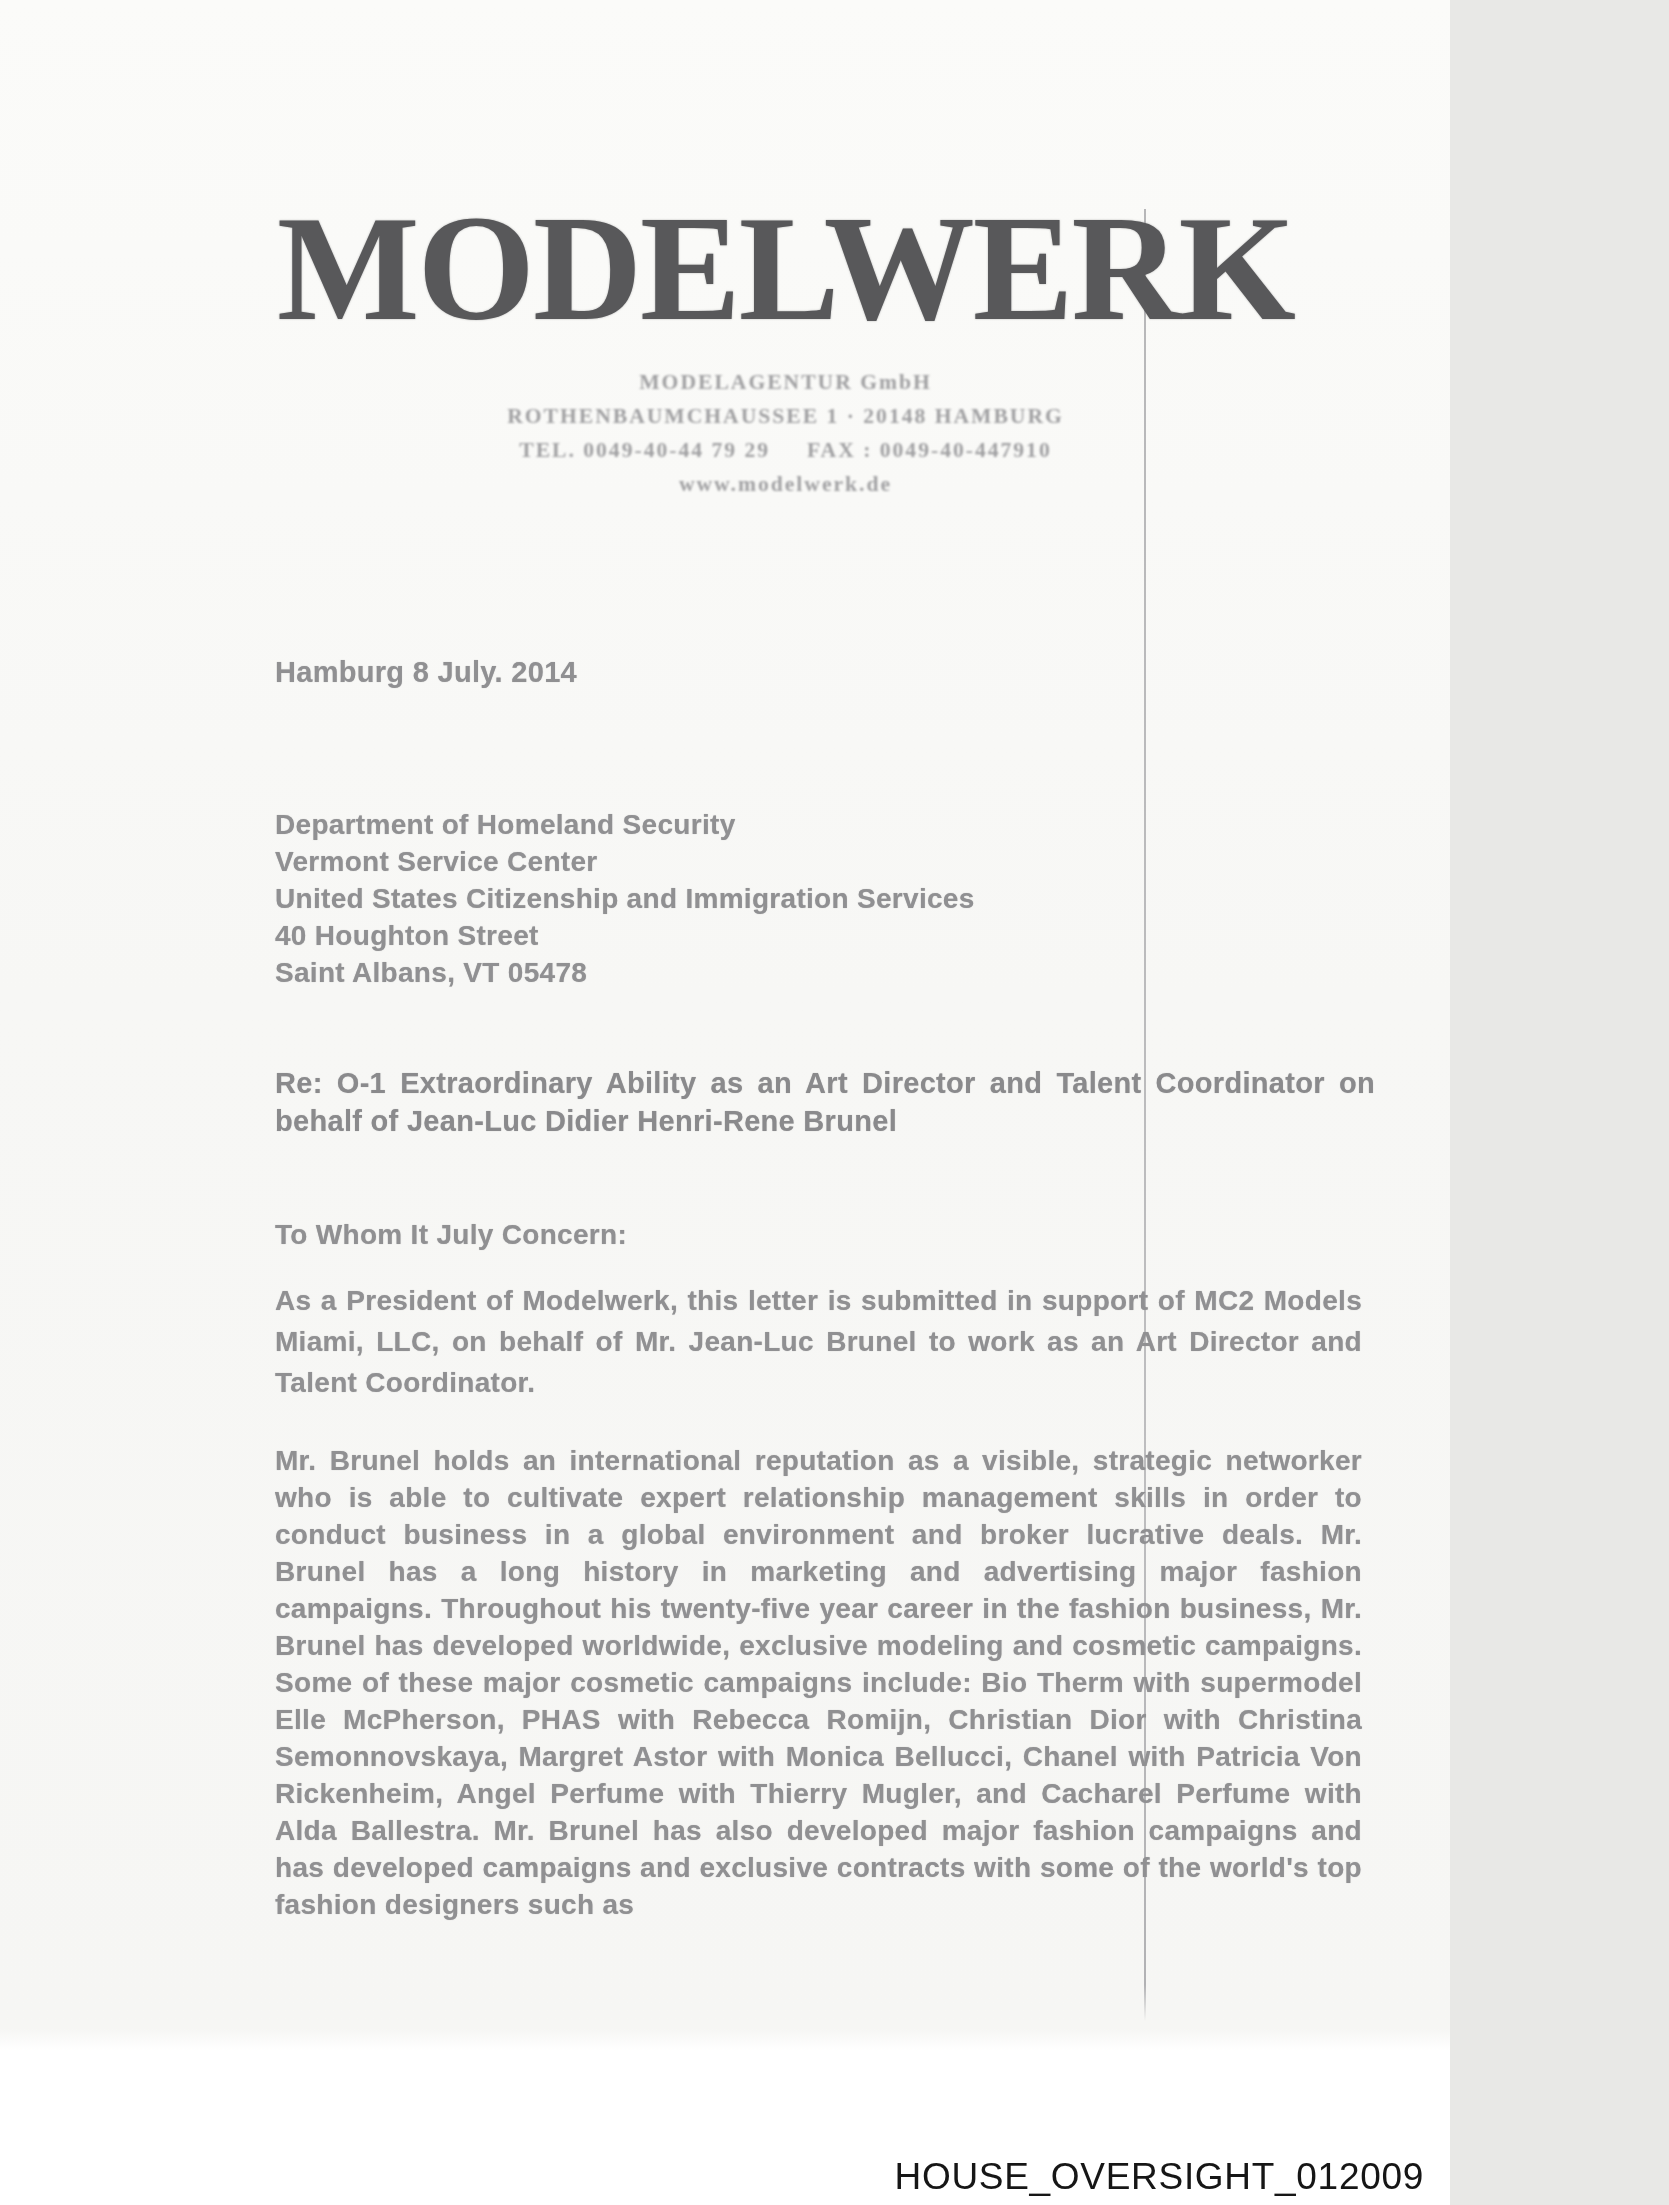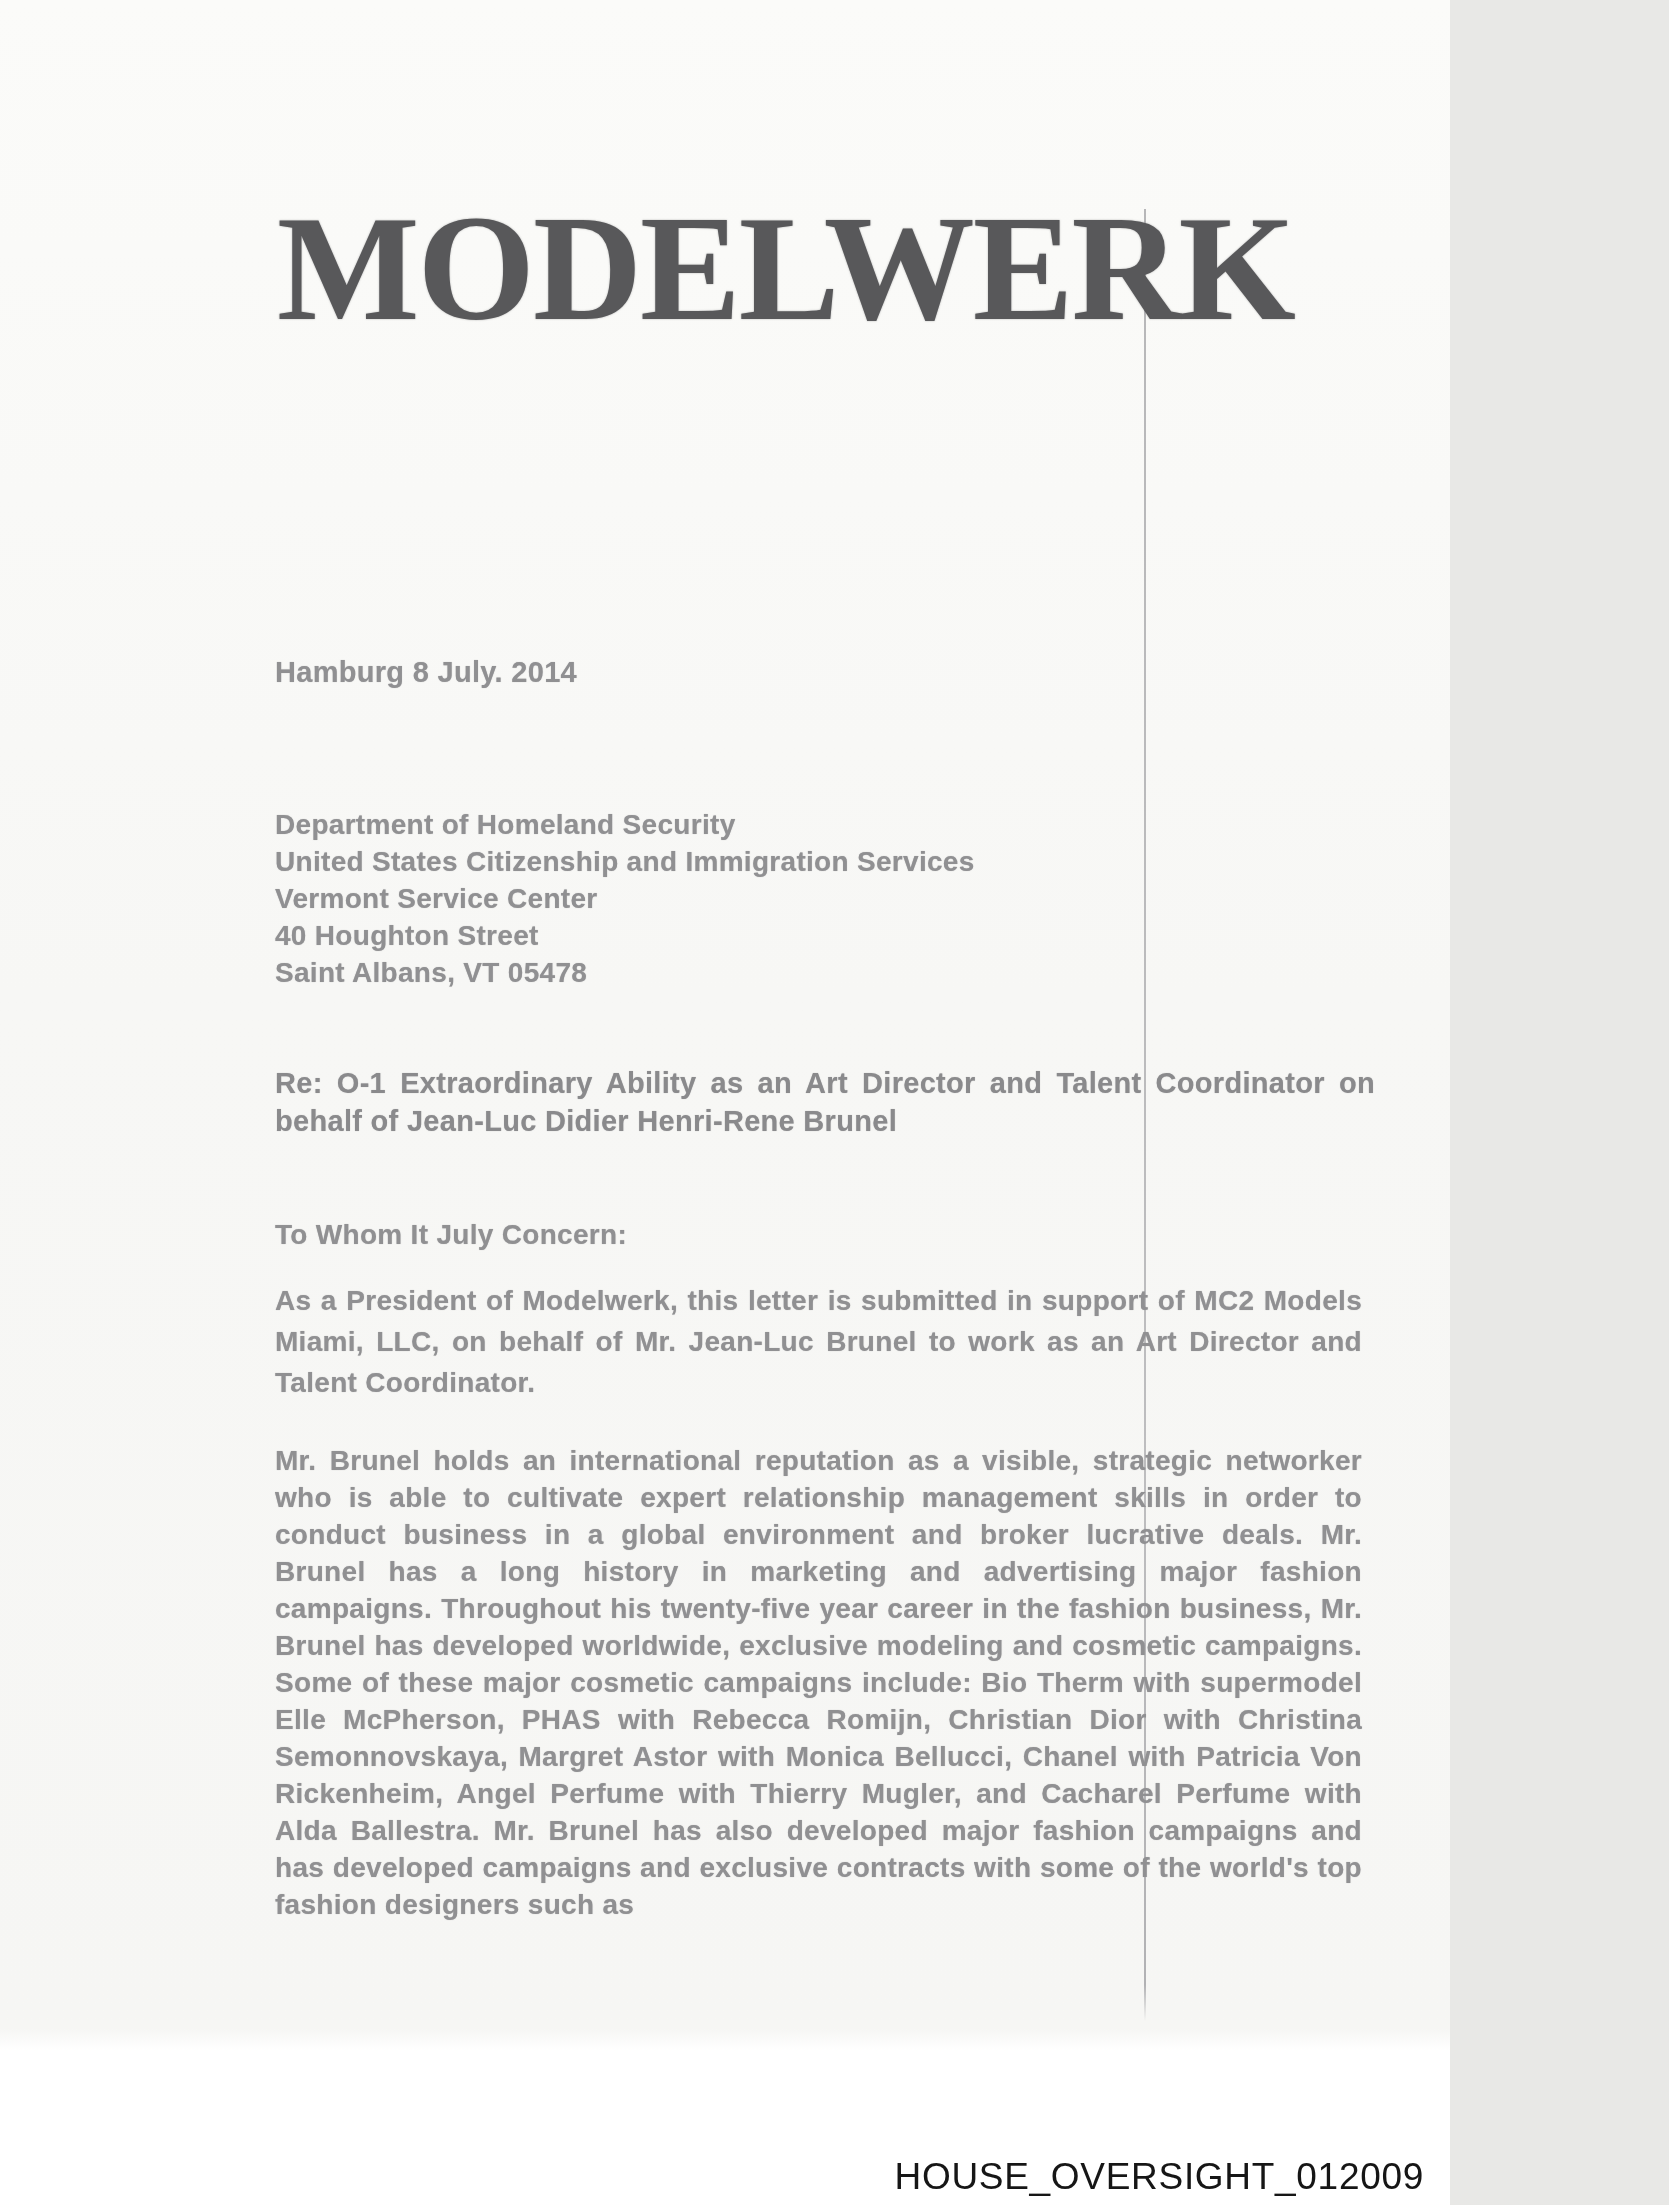--- a/index.html
+++ b/index.html
@@ -145,27 +145,33 @@
 </style>
 </head>
 <body>
 
 <div class="page">
 
   <div class="scan-line"></div>
 
   <div class="logo">MODELWERK</div>
 
+  <div class="lh-lines">
+    <div class="lh-line">MODELAGENTUR GmbH</div>
+    <div class="lh-line">ROTHENBAUMCHAUSSEE 1 · 20148 HAMBURG</div>
+    <div class="lh-line">TEL. 0049-40-44 79 29     FAX : 0049-40-447910</div>
+    <div class="lh-line">www.modelwerk.de</div>
+  </div>
 
   <div class="dateline scan-text">Hamburg 8 July. 2014</div>
 
   <div class="recipient scan-text">
     <div>Department of Homeland Security</div>
+    <div>Vermont Service Center</div>
     <div>United States Citizenship and Immigration Services</div>
-    <div>Vermont Service Center</div>
     <div>40 Houghton Street</div>
     <div>Saint Albans, VT 05478</div>
   </div>
 
   <div class="subject scan-text">Re: O-1 Extraordinary Ability as an Art Director and Talent Coordinator on behalf of Jean-Luc Didier Henri-Rene Brunel</div>
 
   <div class="salutation scan-text">To Whom It July Concern:</div>
 
   <div class="para-1 scan-text">As a President of Modelwerk, this letter is submitted in support of MC2 Models Miami, LLC, on behalf of Mr. Jean-Luc Brunel to work as an Art Director and Talent Coordinator.</div>
 

